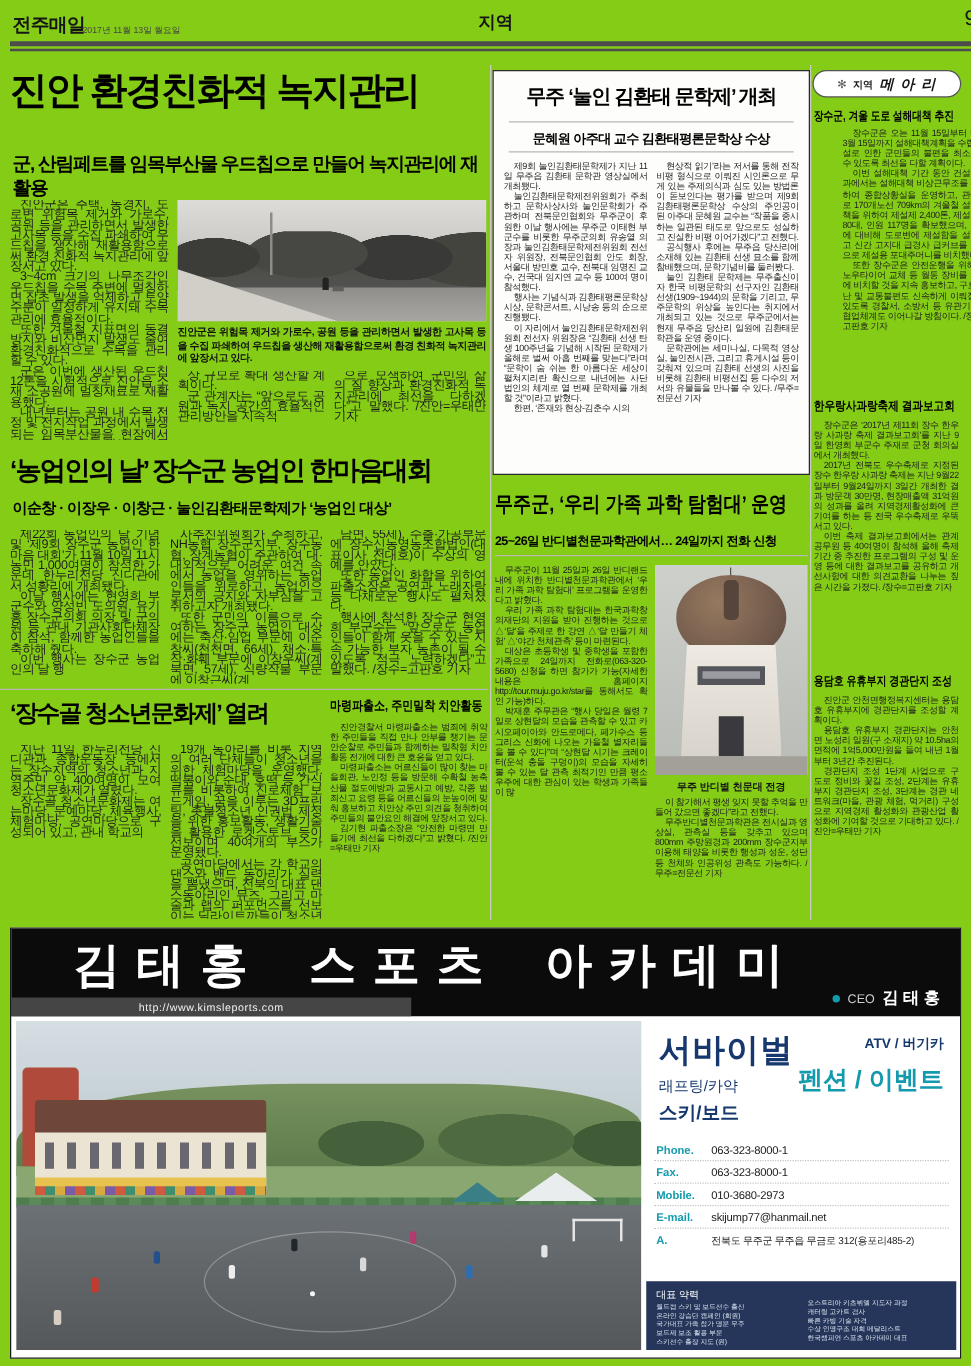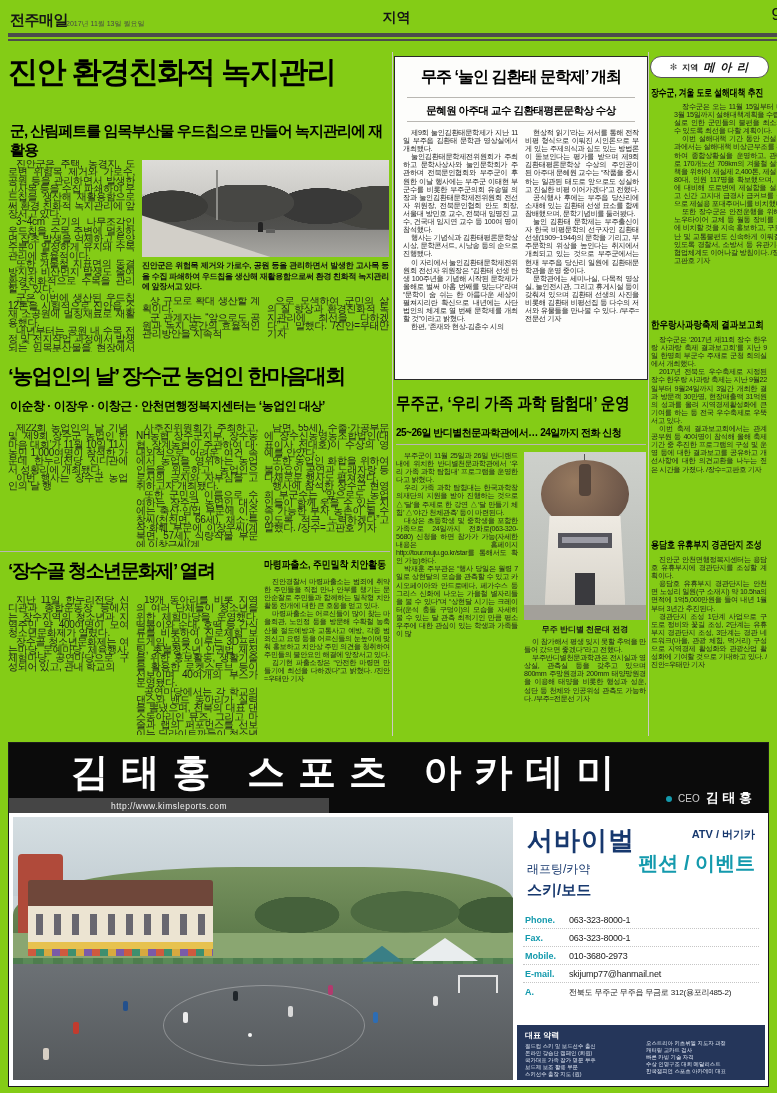--- a/index.html
+++ b/index.html
@@ -22,34 +22,34 @@
   
   .boxart{border:1px solid #2a2a2a;background:#fdfdfb;}
   
   .badge{border:1.5px solid #555;border-radius:11px;display:flex;align-items:center;
          justify-content:center;gap:5px;background:#fff;}
   .rail-title{font-size:10px;}
   
   .adbox{border:1px solid #1c1c1c;background:#fff;}
   .banner{background:#0b0b0b;}
   .banner-title{color:#fff;font-weight:900;font-size:38px;letter-spacing:13px;
-                white-space:nowrap;}
+                white-space:nowrap;font-family:Liberation Mono, monospace;}
   .urlbar{background:#454545;color:#f2f2f2;font-size:8.5px;display:flex;
           align-items:center;justify-content:center;letter-spacing:0.5px;}
   .ceo{color:#fff;display:flex;align-items:baseline;gap:6px;}
   .svc-navy{color:#17386e;}
   .svc-teal{color:#149aad;}
   .contact-row{display:flex;align-items:baseline;border-bottom:1px dotted #c6c6c6;
                padding:4px 2px 3px 2px;}
   .contact-label{width:44px;color:#149aad;font-size:9px;font-weight:800;flex:none;}
   .contact-value{font-size:9px;color:#222;letter-spacing:-0.2px;}
   .profile{background:#25365a;color:#fff;display:flex;gap:10px;padding:5px 8px;
            box-sizing:border-box;}
   .profile p{margin:0;font-size:5.4px;line-height:7.1px;color:#dde4f1;text-indent:0;}
-  .profile-title{font-size:8px;font-weight:700;margin-bottom:2px;}
+  .profile-title{font-size:8px;font-weight:400;margin-bottom:2px;}
 </style>
 </head>
 <body>
 
 <div class="page">
 
   <div class="abs" style="left:10px;top:11px;font-size:15px;font-weight:900;letter-spacing:-0.5px;">전주매일</div>
   <div class="abs" style="left:66px;top:19px;font-size:7px;color:#444;">2017년 11월 13일 월요일</div>
   <div class="abs" style="left:0;right:0;top:9px;text-align:center;font-size:14px;font-weight:800;">지역</div>
   <div class="abs" style="right:12px;top:5px;font-size:17px;font-weight:400;">9</div>
@@ -87,32 +87,33 @@
   <div class="abs caption" style="left:142px;top:261px;width:247px;">진안군은 위험목 제거와 가로수, 공원 등을 관리하면서 발생한 고사목 등을 수집 파쇄하여 우드칩을 생산해 재활용함으로써 환경 친화적 녹지관리에 앞장서고 있다.</div>
   <div class="abs col" style="left:142px;top:297px;width:118px;height:57px;">
       <p>상 규모로 확대 생산할 계획이다.</p>
       <p>군 관계자는 “앞으로도 공원과 녹지 공간의 효율적인 관리방안을 지속적</p>
     </div>
   <div class="abs hl" style="left:8px;top:362px;width:382px;font-size:21px;">‘농업인의 날’ 장수군 농업인 한마음대회</div>
 
   <div class="abs col" style="left:267px;top:297px;width:122px;height:57px;">
       <p>으로 모색하여 군민의 삶의 질 향상과 환경친화적 녹지관리에 최선을 다하겠다”고 말했다.  /진안=우태만 기자</p>
     </div>
-  <div class="abs sub" style="left:10px;top:398px;width:378px;font-size:12px;">이순창 · 이장우 · 이창근 · 안천면행정복지센터는 ‘농업인 대상’</div>
+  <div class="abs sub" style="left:10px;top:398px;width:378px;font-size:12px;">이순창 · 이장우 · 이창근 · 눌인김환태문학제가 ‘농업인 대상’</div>
   <div class="abs col" style="left:8px;top:424px;width:120px;height:123px;">
       <p>제22회 농업인의 날 기념 및 ‘제9회 장수군 농업인 한마음 대회’가 11월 10일 11시 농민 1,000여명이 참석한 가운데 한누리전당 신디관에서 성황리에 개최됐다.</p>
+      <p>이날 행사에는 현영희 부군수와 양성빈 도의원, 유기홍 장수군의회 의장 및 군의원 등 관내 기관사회단체장이 참석, 함께한 농업인들을 축하해 줬다.</p>
       <p>이번 행사는 장수군 농업인의 날 행</p>
     </div>
   <div class="abs col" style="left:136px;top:424px;width:122px;height:123px;">
       <p>사추진위원회가 주최하고, NH농협 장수군지부, 장수농협, 장계농협이 주관하여 대·내외적으로 어려운 여건 속에서 농업을 영위하는 농업인들을 위로하고, 농업인으로서의 긍지와 자부심을 고취하고자 개최됐다.</p>
       <p>또한 군민의 이름으로 수여하는 장수군 농업인 대상에는 축산·임업 부문에 이순창씨(천천면, 66세), 채소·특작·화훼 부문에 이장우씨(계북면, 57세), 식량작물 부문에 이창근씨(계</p>
     </div>
   <div class="abs col" style="left:264px;top:424px;width:125px;height:123px;">
       <p>남면, 55세), 수출·가공부문에 장수신농영농조합법인(대표이사 전대호)이 수상의 영예를 안았다.</p>
-      <p>또한 농업인 화합을 위하여 불안요인 공연과 노래자랑 등 다채로운 행사도 펼쳐졌다.</p>
+      <p>또한 농업인 화합을 위하여 파출소장은 공연과 노래자랑 등 다채로운 행사도 펼쳐졌다.</p>
       <p>행사에 참석한 장수군 현영희 부군수는 “앞으로도 농업인들이 함께 웃을 수 있는 지속 가능한 부자 농촌이 될 수 있도록 적극 노력하겠다”고 말했다.  /장수=고판호 기자</p>
     </div>
 
   <div class="abs rule-h" style="left:0;top:551px;width:390px;"></div>
 
   <div class="abs hl" style="left:8px;top:558px;width:256px;font-size:19px;">‘장수골 청소년문화제’ 열려</div>
   <div class="abs col" style="left:8px;top:596px;width:121px;height:139px;">
       <p>지난 11일 한누리전당 신디관과 종합운동장 등에서는 장수지역의 청소년과 지역주민 약 400여명이 모여 청소년문화제가 열렸다.</p>
       <p>장수골 청소년문화제는 여는마당, 문예마당, 체육행사, 체험마당, 공연마당으로 구성되어 있고, 관내 학교의</p>
     </div>
@@ -165,21 +166,21 @@
     <div style="left:45%;top:7%;width:10%;height:19%;background:#55453b;border-radius:4px;"></div>
     <div style="left:17%;top:38%;width:66%;height:53%;background:linear-gradient(#eeeae2,#d8d4cb);clip-path:polygon(6% 0,94% 0,100% 100%,0 100%);"></div>
     <div style="left:28%;top:48%;width:44%;height:9%;background:#55555c;"></div>
     <div style="left:31%;top:50.5%;width:38%;height:3.5%;background:#9b9ba4;"></div>
     <div style="left:42%;top:72%;width:16%;height:19%;background:#3a3a3e;"></div>
     <div style="left:0;right:0;bottom:0;height:9%;background:#a3a09a;"></div>
   </div>
   <div class="abs" style="left:524px;top:624px;width:122px;text-align:center;font-size:8px;font-weight:700;">무주 반디별 천문대 전경</div>
   <div class="abs col small" style="left:524px;top:638px;width:122px;height:96px;">
       <p>이 참가해서 평생 잊지 못할 추억을 만들어 갔으면 좋겠다”라고 전했다.</p>
-      <p>무주반디별천문과학관은 전시실과 영상실, 관측실 등을 갖추고 있으며 800mm 주망원경과 200mm 태양망원경을 이용해 태양을 비롯한 행성과 성운, 성단 등 천체와 인공위성 관측도 가능하다.  /무주=전문선 기자</p>
+      <p>무주반디별천문과학관은 전시실과 영상실, 관측실 등을 갖추고 있으며 800mm 주망원경과 200mm 장수군지부 이용해 태양을 비롯한 행성과 성운, 성단 등 천체와 인공위성 관측도 가능하다.  /무주=전문선 기자</p>
     </div>
 
   <div class="abs badge" style="left:650px;top:56px;width:117px;height:20px;">
     <span style="font-size:9px;color:#555;">✻</span>
     <span style="font-size:8px;font-weight:700;">지역</span>
     <span style="font-size:11.5px;font-weight:800;font-style:italic;letter-spacing:1px;">메 아 리</span>
   </div>
 
   <div class="abs condensed rail-title" style="left:651px;top:86px;transform:scaleX(.78);">장수군, 겨울 도로 설해대책 추진</div>
   <div class="abs col small" style="left:651px;top:103px;width:116px;height:205px;margin-left:23px;">

